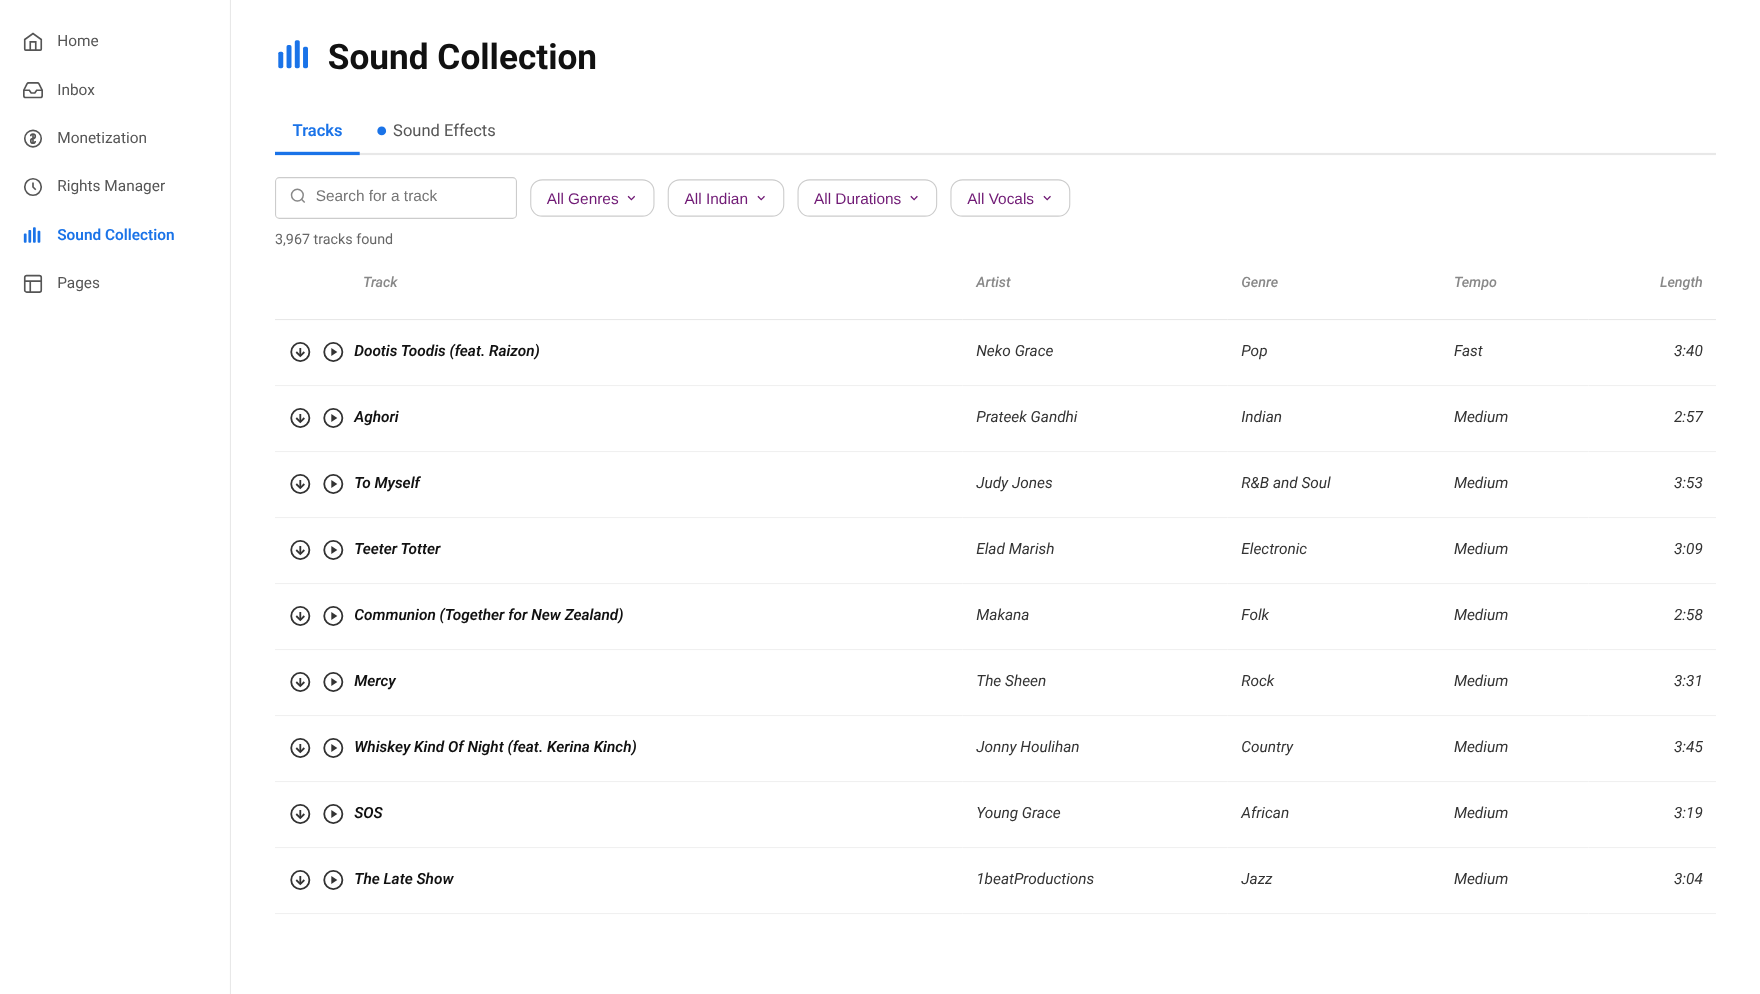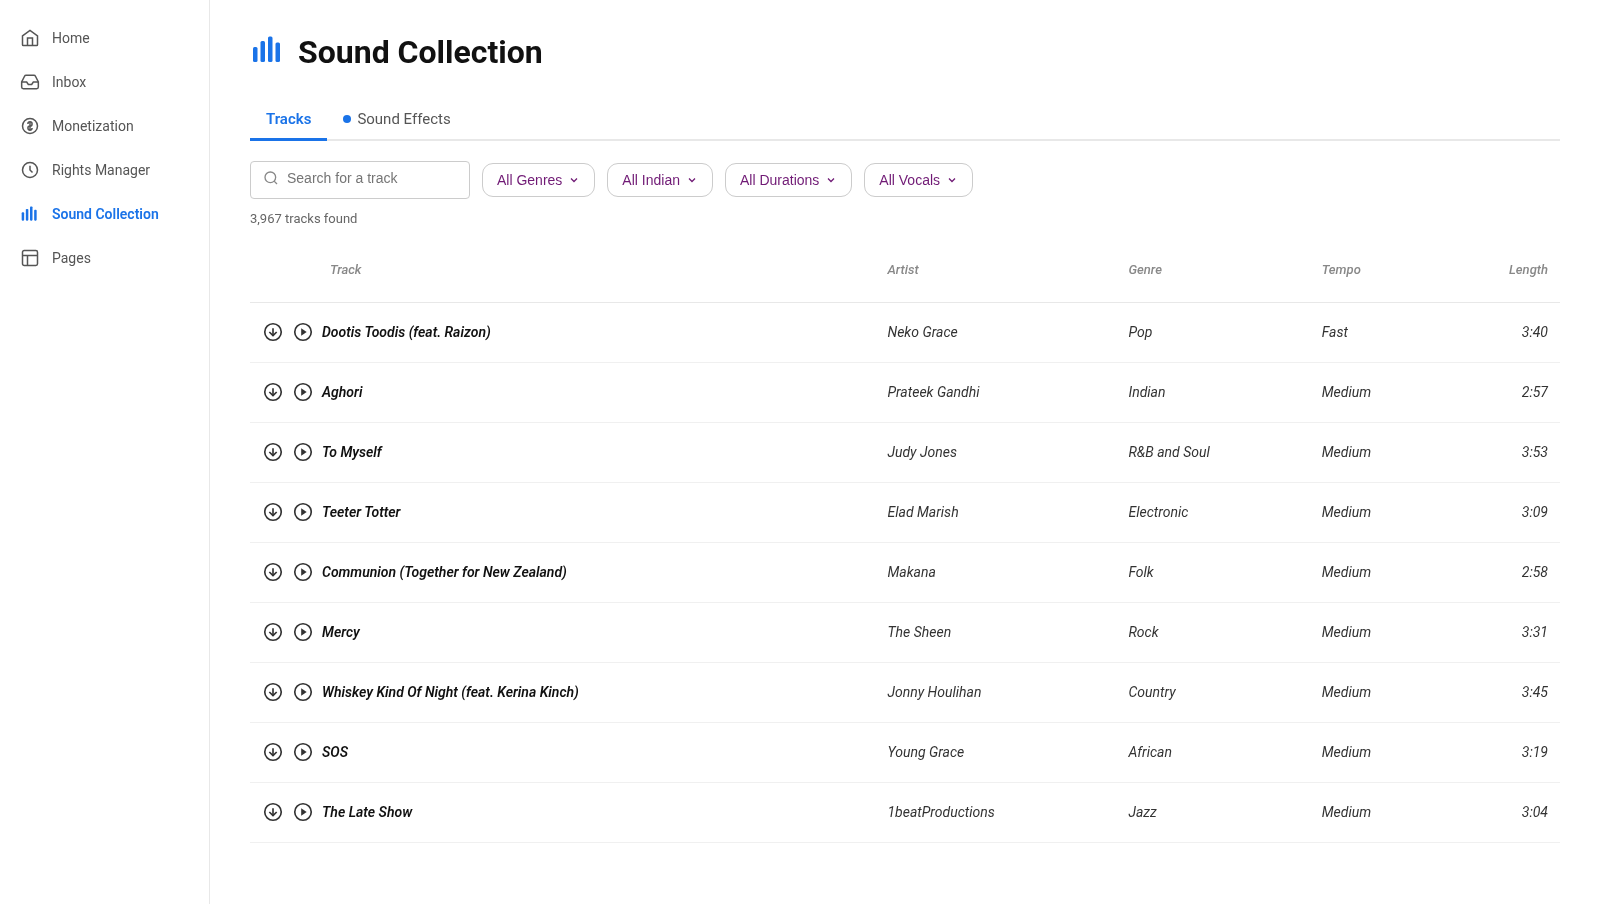--- a/index.html
+++ b/index.html
@@ -126,21 +126,21 @@
       font-size: 14px;
       color: #701a75;
       cursor: pointer;
       background: #fff;
     }
 
     
     .tracks-count {
       font-size: 13px;
       color: #666;
-      margin-bottom: 16px;
+      margin-bottom: 4px;
     }
 
     
     .tracks-table {
       width: 100%;
       border-collapse: collapse;
     }
     .tracks-table th {
       text-align: left;
       font-size: 13px;

